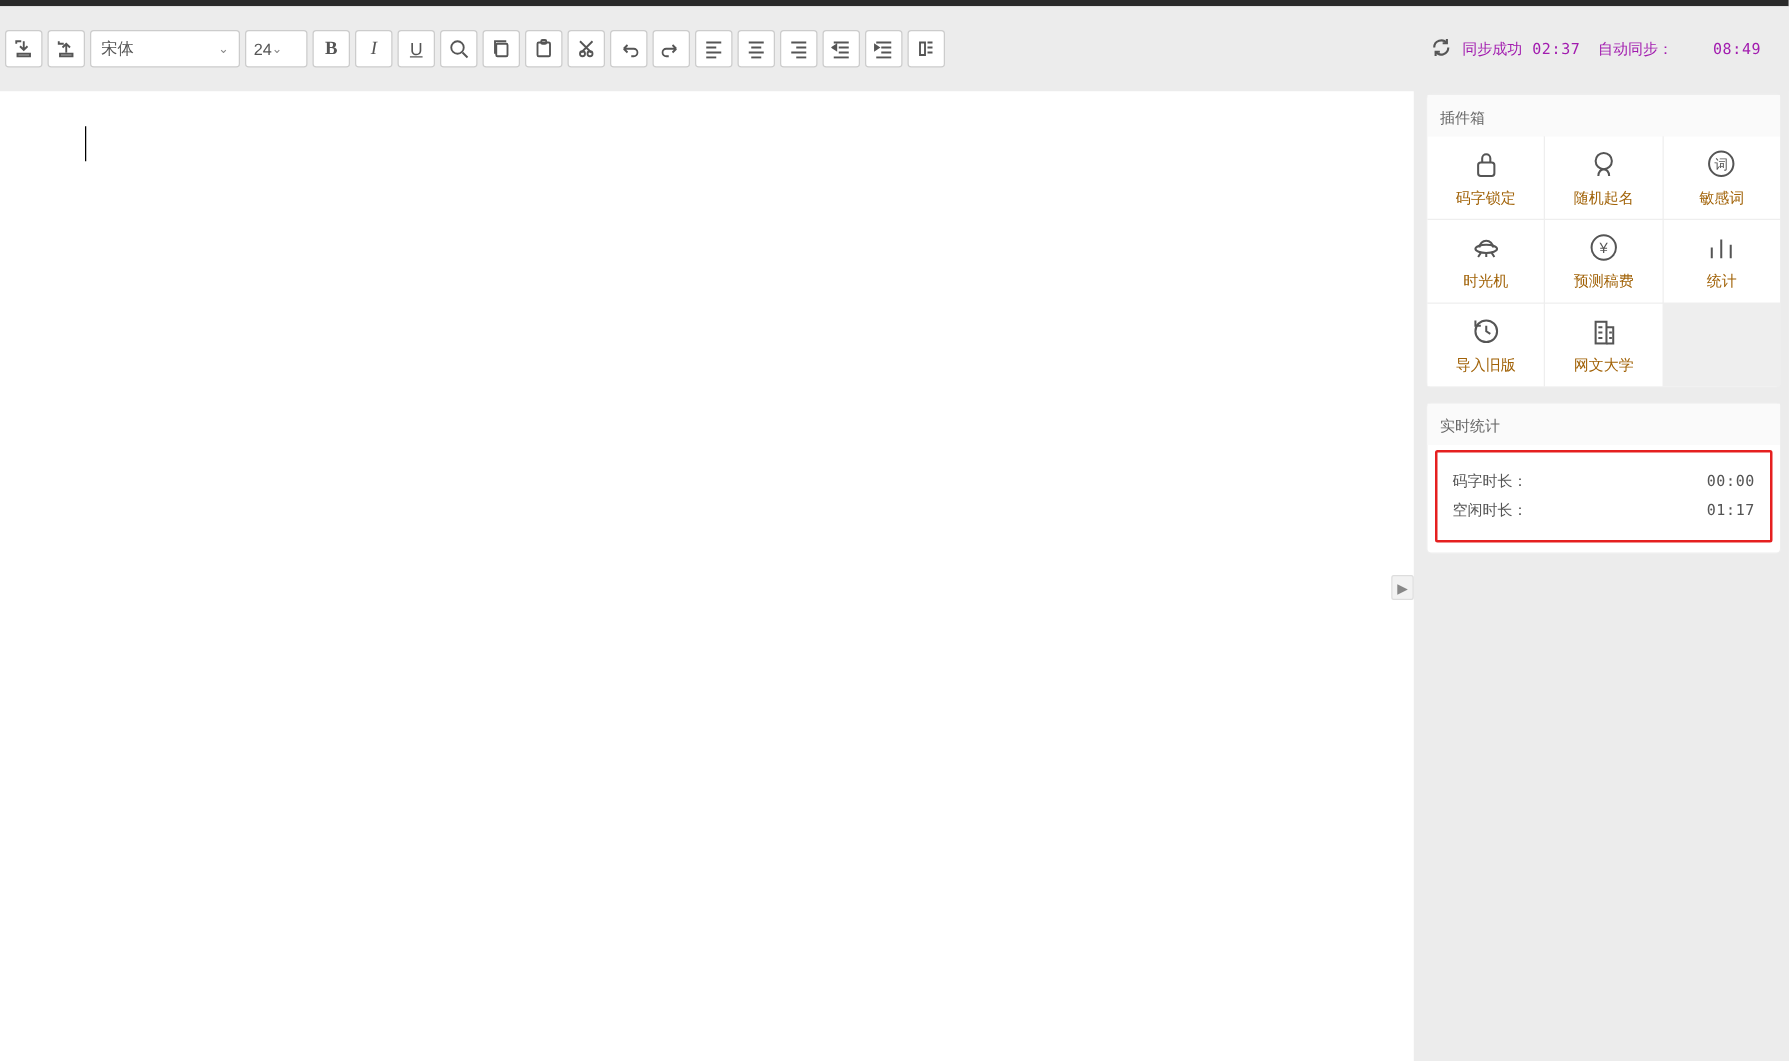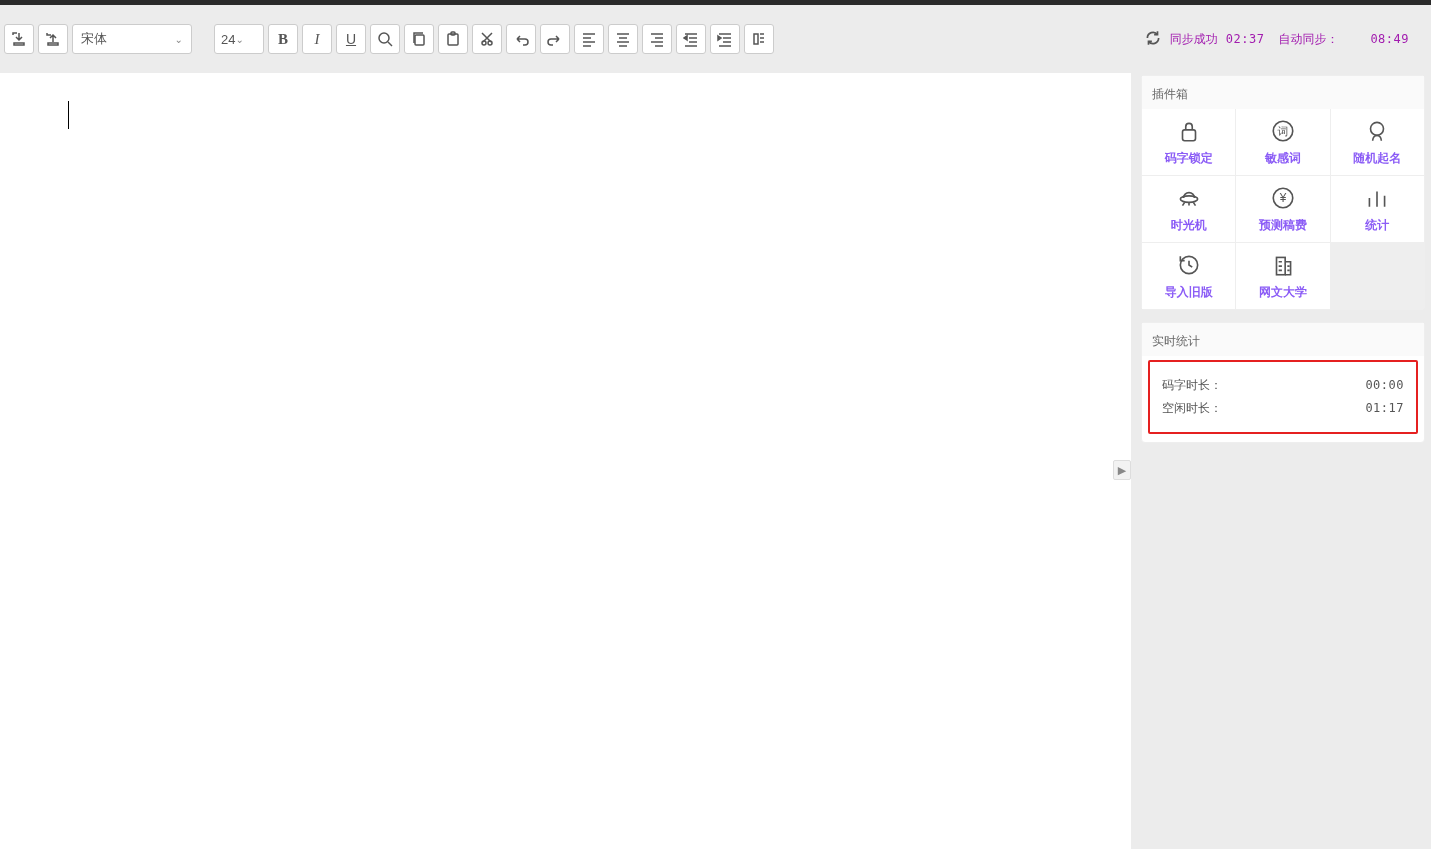--- a/index.html
+++ b/index.html
@@ -32,21 +32,20 @@
     justify-content: space-between;
     font-size: 13px;
     color: #555;
   }
   .size-select {
     width: 50px;
     padding: 0 6px;
     justify-content: flex-start;
     font-size: 13px;
     color: #555;
-    margin-left: 18px;
   }
   .chev { font-size: 10px; color: #888; }
   .tb-spacer { flex: 1; }
   .sync-area {
     display: flex;
     align-items: center;
     gap: 8px;
     font-size: 12px;
     color: #a21caf;
     padding-right: 18px;
@@ -123,21 +122,21 @@
     background: #fff;
     height: 66px;
     display: flex;
     flex-direction: column;
     align-items: center;
     justify-content: center;
     gap: 6px;
     cursor: pointer;
   }
   .plugin-cell svg { width: 26px; height: 26px; stroke: #555; fill: none; stroke-width: 1.5; }
-  .plugin-cell .lbl { font-size: 12px; color: #8b5cf6; font-weight: bold; }
+  .plugin-cell .lbl { font-size: 12px; color: #a16207; }
   .stats-body {
     padding: 12px 12px;
     font-size: 12px;
     color: #555;
     border: 2px solid #e52020;
     border-radius: 2px;
     margin: 4px 6px 8px 6px;
     line-height: 1.9;
     font-family: "Microsoft YaHei", monospace;
   }
@@ -361,29 +360,29 @@
       <div class="panel-title">插件箱</div>
       <div class="plugin-grid">
         <div class="plugin-cell">
           <svg viewBox="0 0 24 24">
               <use href="#i-lock"></use>
             </svg>
           <span class="lbl">码字锁定</span>
         </div>
         <div class="plugin-cell">
           <svg viewBox="0 0 24 24">
+              <use href="#i-head"></use>
+            </svg>
+          <span class="lbl">随机起名</span>
+        </div>
+        <div class="plugin-cell">
+          <svg viewBox="0 0 24 24">
               <use href="#i-word"></use>
             </svg>
           <span class="lbl">敏感词</span>
-        </div>
-        <div class="plugin-cell">
-          <svg viewBox="0 0 24 24">
-              <use href="#i-head"></use>
-            </svg>
-          <span class="lbl">随机起名</span>
         </div>
         <div class="plugin-cell">
           <svg viewBox="0 0 24 24">
               <use href="#i-ufo"></use>
             </svg>
           <span class="lbl">时光机</span>
         </div>
         <div class="plugin-cell">
           <svg viewBox="0 0 24 24">
               <use href="#i-yen"></use>

